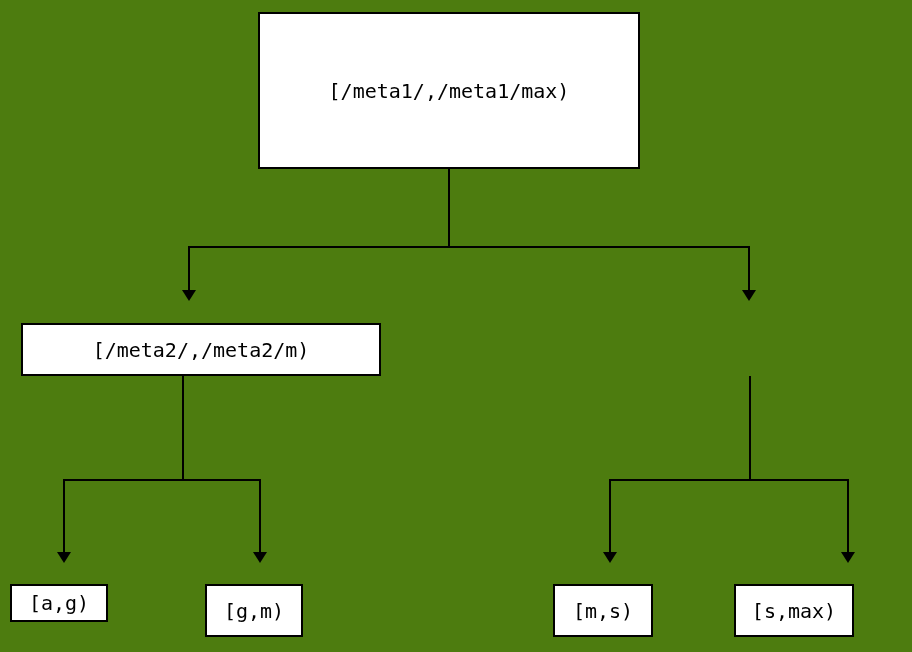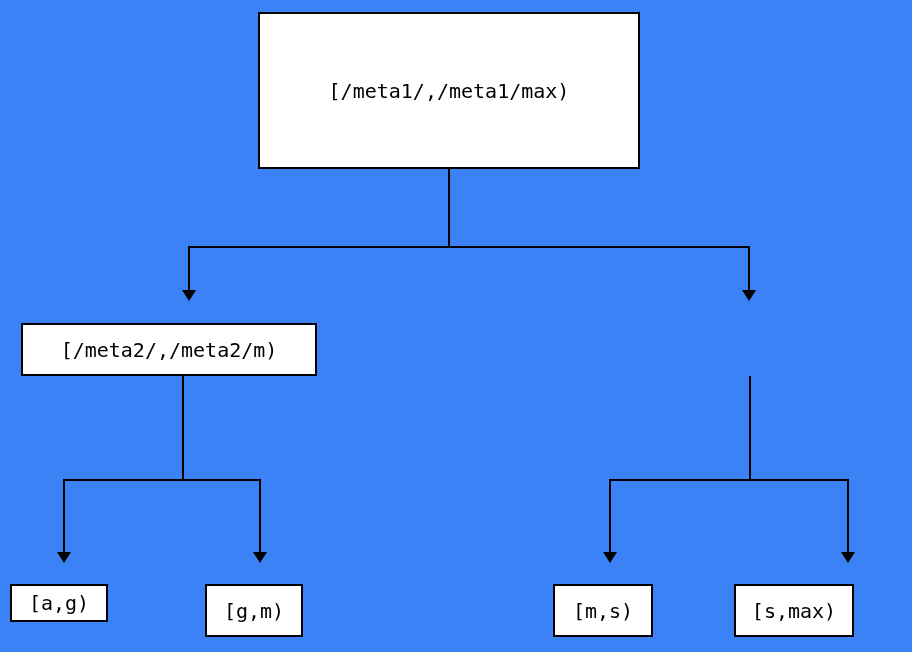--- a/index.html
+++ b/index.html
@@ -8,21 +8,21 @@
     padding: 0;
     background: #ffffff;
   }
   body {
     font-family: "DejaVu Sans Mono", "Liberation Mono", monospace;
   }
   #diagram-canvas {
     position: relative;
     width: 912px;
     height: 652px;
-    background: #3b82f6;
+    background: #4d7c0f;
     overflow: hidden;
   }
   .node-box {
     position: absolute;
     box-sizing: border-box;
     border: 2px solid #000000;
     background: #ffffff;
     display: flex;
     align-items: center;
     justify-content: center;
@@ -70,21 +70,21 @@
   <div class="edge-v" style="left:448px; top:169px; height:79px;"></div>
 
   <div class="edge-h" style="left:188px; top:246px; width:562px;"></div>
 
   <div class="edge-v" style="left:188px; top:246px; height:44px;"></div>
   <div class="arrow-head" style="left:182px; top:290px;"></div>
 
   <div class="edge-v" style="left:748px; top:246px; height:44px;"></div>
   <div class="arrow-head" style="left:742px; top:290px;"></div>
 
-  <div class="node-box node-mid" style="left:21px; top:323px; width:296px; height:53px;">
+  <div class="node-box node-mid" style="left:21px; top:323px; width:360px; height:53px;">
     <span class="node-label">[/meta2/,/meta2/m)</span>
   </div>
 
 
   <div class="edge-v" style="left:182px; top:376px; height:104px;"></div>
 
   <div class="edge-h" style="left:63px; top:479px; width:198px;"></div>
 
   <div class="edge-v" style="left:63px; top:479px; height:73px;"></div>
   <div class="arrow-head" style="left:57px; top:552px;"></div>

